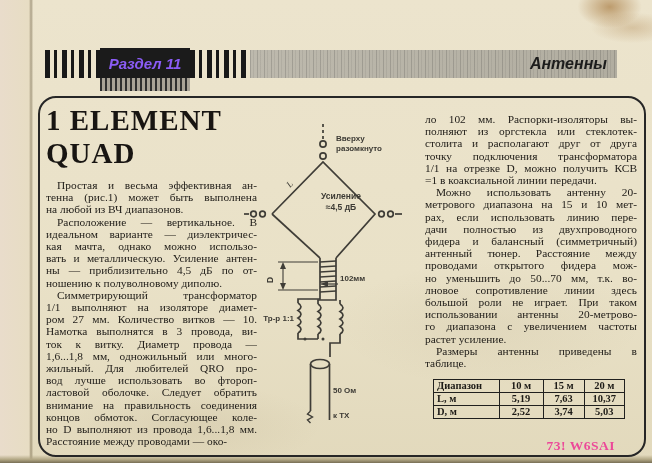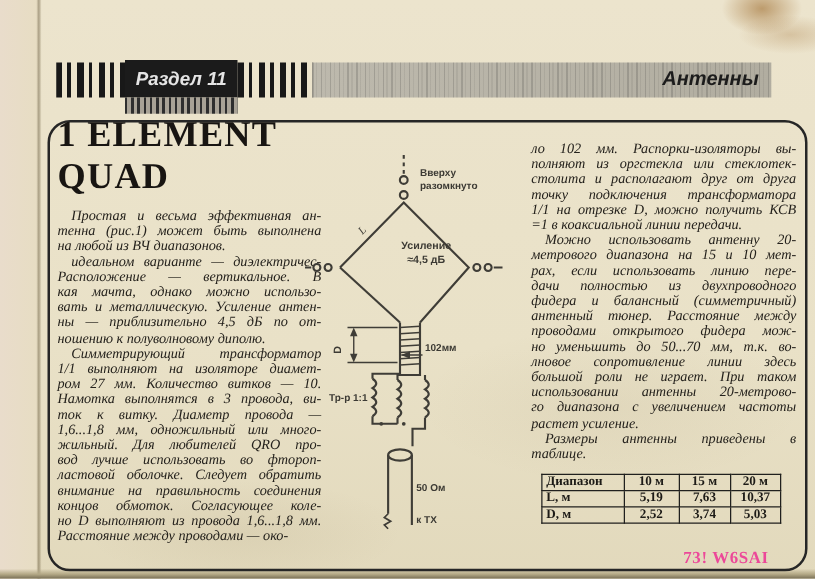--- a/index.html
+++ b/index.html
@@ -22,42 +22,42 @@
     background:linear-gradient(90deg,rgba(90,75,45,.0),rgba(90,75,45,.45),rgba(90,75,45,.05));}
   .bottom-shadow{left:0;bottom:0;width:652px;height:8px;
     background:linear-gradient(180deg,rgba(150,140,105,.0),#b3a885 55%,#776e55);}
   
   .bars{top:50px;height:28px;
     background:repeating-linear-gradient(90deg,#181818 0 5px,rgba(0,0,0,0) 5px 9px,#181818 9px 12px,rgba(0,0,0,0) 12px 17px);}
   .bars-left{left:45px;width:55px;}
   .bars-right{left:190px;width:60px;}
   .section-box{left:100px;top:48px;width:90px;height:30px;background:#1b1b1b;
     display:flex;align-items:center;justify-content:center;}
-  .section-box span{color:#e5e5e5;font-family:"Liberation Sans",sans-serif;
+  .section-box span{color:#8b5cf6;font-family:"Liberation Sans",sans-serif;
     font-style:italic;font-weight:bold;font-size:15px;}
   .section-sub{left:100px;top:78px;width:90px;height:13px;
     background:repeating-linear-gradient(90deg,#2e2e2e 0 2px,#a8a296 2px 5px);}
   .gray-bar{left:250px;top:50px;width:367px;height:28px;
     background:
       repeating-linear-gradient(90deg,rgba(40,40,40,.18) 0 1px,rgba(0,0,0,0) 1px 3px,rgba(40,40,40,.08) 3px 4px,rgba(0,0,0,0) 4px 7px),
       linear-gradient(90deg,#bdb9ad,#b1ada0);
     display:flex;align-items:center;justify-content:flex-end;}
   .gray-bar span{color:#1c1c1c;font-family:"Liberation Sans",sans-serif;
     font-style:italic;font-weight:bold;font-size:16px;padding-right:10px;}
   
   .content-box{left:38px;top:96px;width:604px;height:357px;
     border:2px solid #262626;border-radius:18px;}
   
   .col{position:absolute;font-size:11.4px;line-height:12.2px;color:#24211c;}
-  .col-left{left:46px;top:92px;width:211px;}
+  .col-left{left:46px;top:104px;width:211px;}
   .col-right{left:425px;top:113px;width:212px;}
   .title{font-family:"Liberation Serif",serif;font-weight:bold;font-size:29px;
     line-height:33px;letter-spacing:1px;color:#181512;margin-bottom:9px;}
   .para{}
-  .tline{text-align:justify;text-align-last:justify;white-space:nowrap;font-style:italic;}
+  .tline{text-align:justify;text-align-last:justify;white-space:nowrap;}
   .para .tline:last-child{text-align-last:left;}
   .para.indent .tline:first-child{text-indent:11px;}
   
   .dim-table{border-collapse:collapse;margin:10px 12px 0 8px;
     font-family:"Liberation Serif",serif;font-weight:bold;font-size:10.5px;color:#1d1b17;}
   .dim-table td,.dim-table th{border:1.6px solid #20201e;padding:0 3px;height:12px;line-height:12px;}
   .dim-table th{text-align:left;font-weight:bold;}
   .dim-table .c{text-align:center;}
   .col-head{width:62px;} .col-10{width:42px;} .col-15{width:38px;} .col-20{width:36px;}
   .signature{left:450px;top:438px;width:165px;text-align:right;
@@ -90,22 +90,22 @@
   <div class="title">
     <div>1 ELEMENT</div>
     <div>QUAD</div>
   </div>
   <div class="para indent">
       <div class="tline">Простая и весьма эффективная ан-</div>
       <div class="tline">тенна (рис.1) может быть выполнена</div>
       <div class="tline">на любой из ВЧ диапазонов.</div>
     </div>
   <div class="para indent">
+      <div class="tline">Расположение — вертикальное. В</div>
       <div class="tline">идеальном варианте — диэлектричес-</div>
-      <div class="tline">Расположение — вертикальное. В</div>
       <div class="tline">кая мачта, однако можно использо-</div>
       <div class="tline">вать и металлическую. Усиление антен-</div>
       <div class="tline">ны — приблизительно 4,5 дБ по от-</div>
       <div class="tline">ношению к полуволновому диполю.</div>
     </div>
   <div class="para indent">
       <div class="tline">Симметрирующий трансформатор</div>
       <div class="tline">1/1 выполняют на изоляторе диамет-</div>
       <div class="tline">ром 27 мм. Количество витков — 10.</div>
       <div class="tline">Намотка выполнятся в 3 провода, ви-</div>

